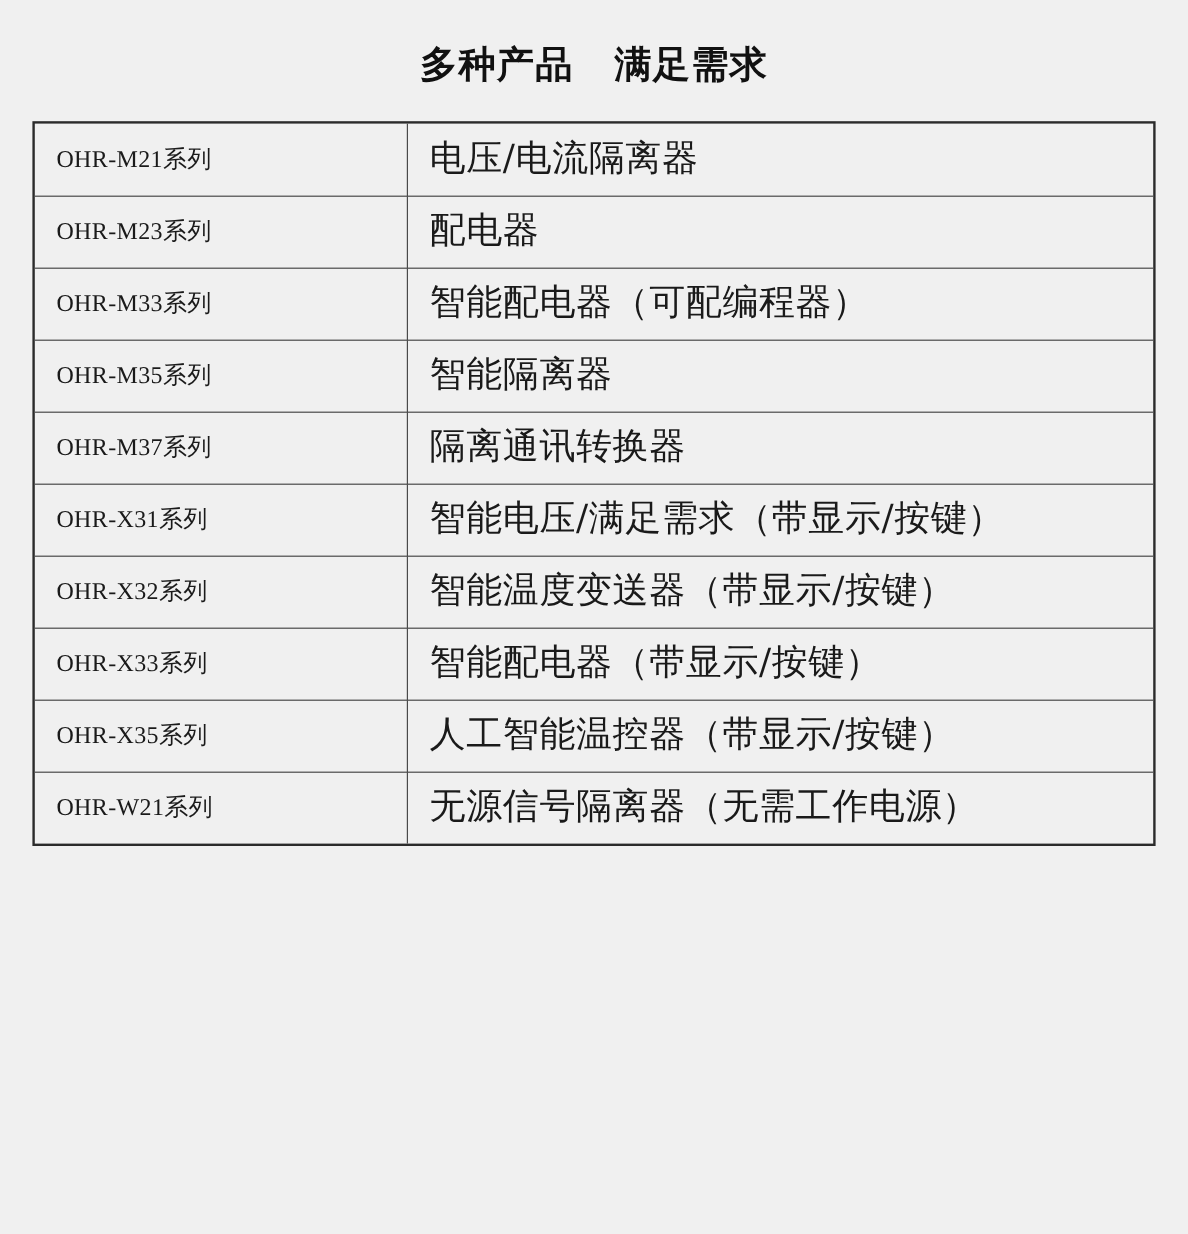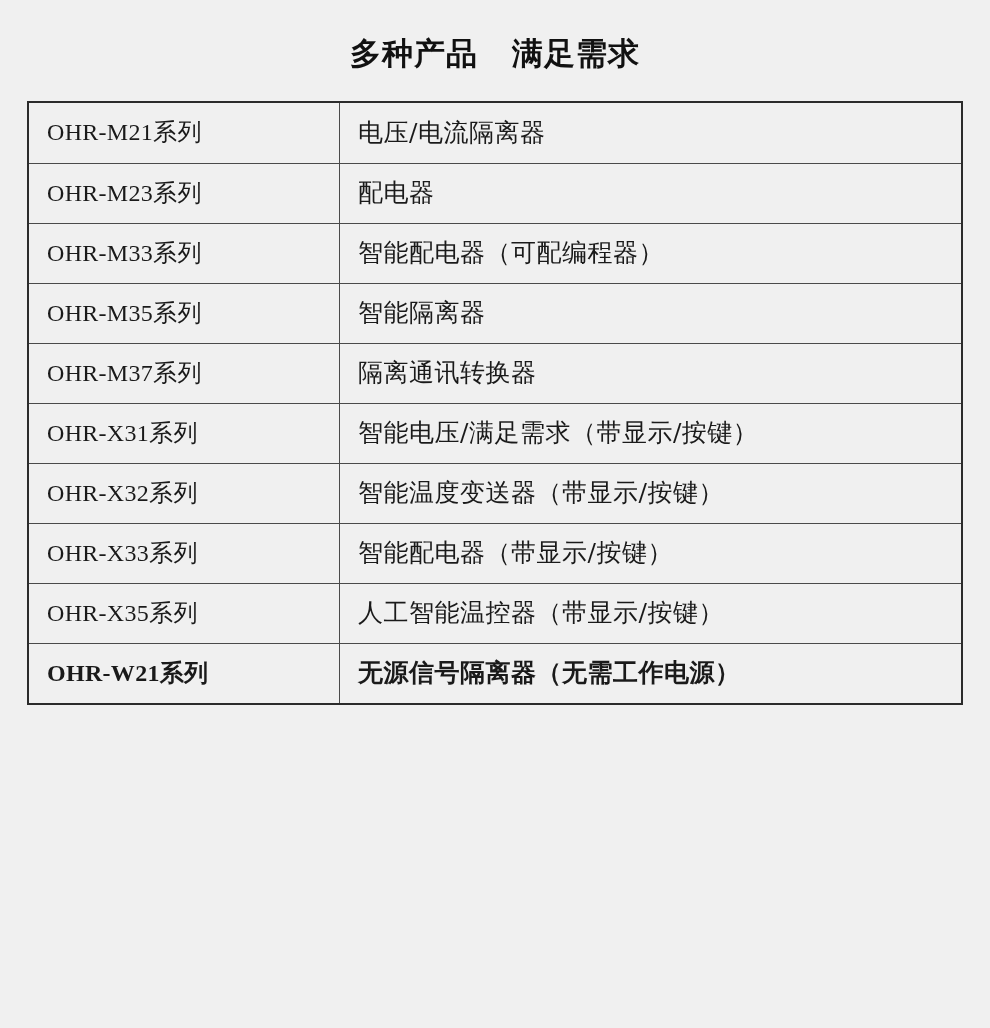--- a/index.html
+++ b/index.html
@@ -47,41 +47,40 @@
     width: 100%;
     table-layout: fixed;
   }
   table.product-table tr {
     height: 60px;
   }
   table.product-table td {
     border: 1px solid #4a4a4a;
     padding: 0 0 0 18px;
     vertical-align: middle;
-    font-size: 24px;
+    font-size: 20px;
     line-height: 1.2;
     white-space: nowrap;
     overflow: hidden;
   }
   table.product-table tr td:first-child {
     width: 292px;
     font-family: "Liberation Serif", serif;
     letter-spacing: 0.3px;
   }
   table.product-table tr td:last-child {
     font-family: "DejaVu Serif", serif;
     letter-spacing: 0.5px;
-    font-size: 25px;
+    font-size: 30px;
   }
   table.product-table tr:first-child td {
     border-top: none;
   }
   table.product-table tr:last-child td {
     border-bottom: none;
-    font-weight: bold;
   }
   table.product-table tr td:first-child {
     border-left: none;
   }
   table.product-table tr td:last-child {
     border-right: none;
   }
 </style>
 </head>
 <body>

